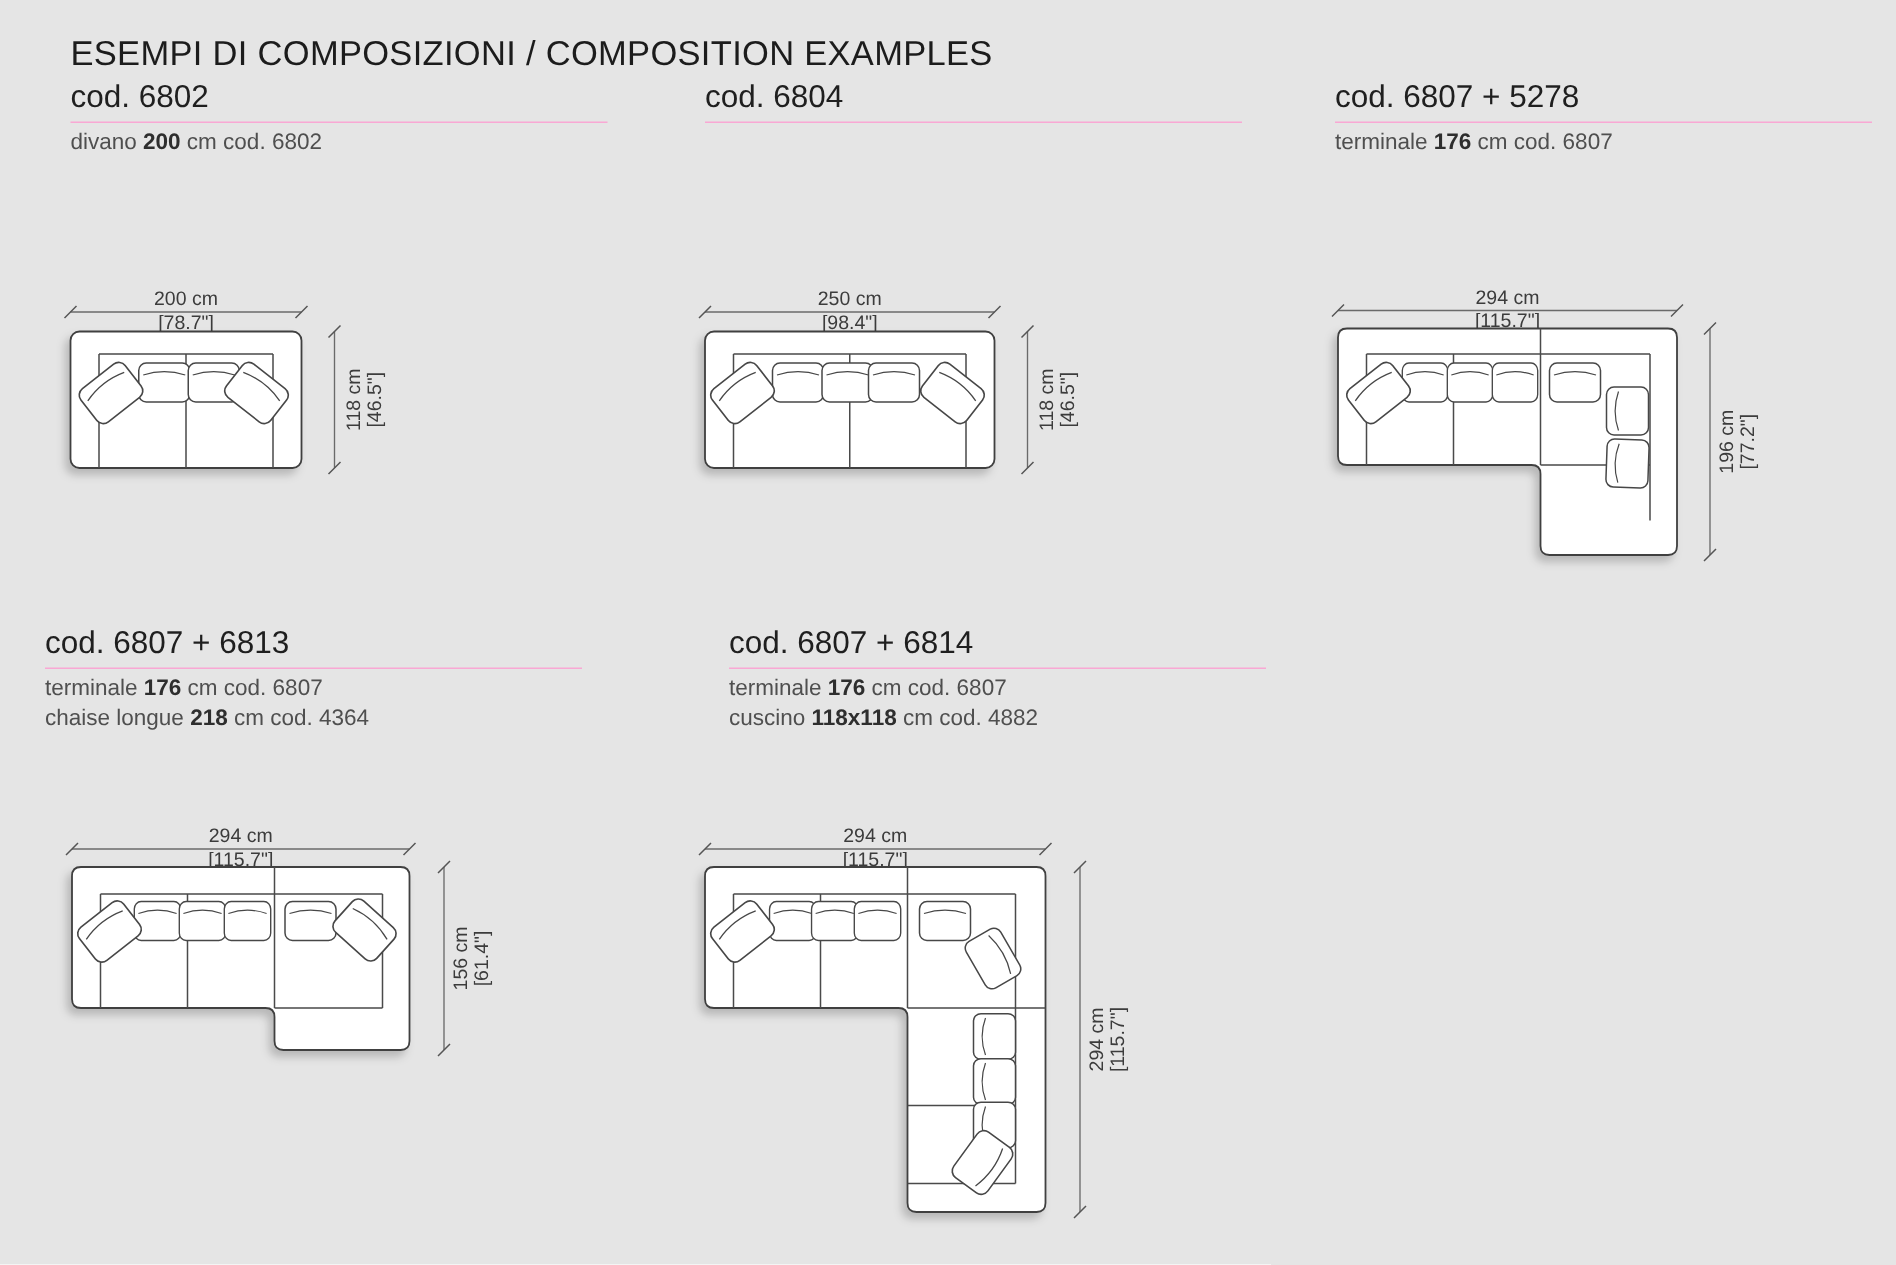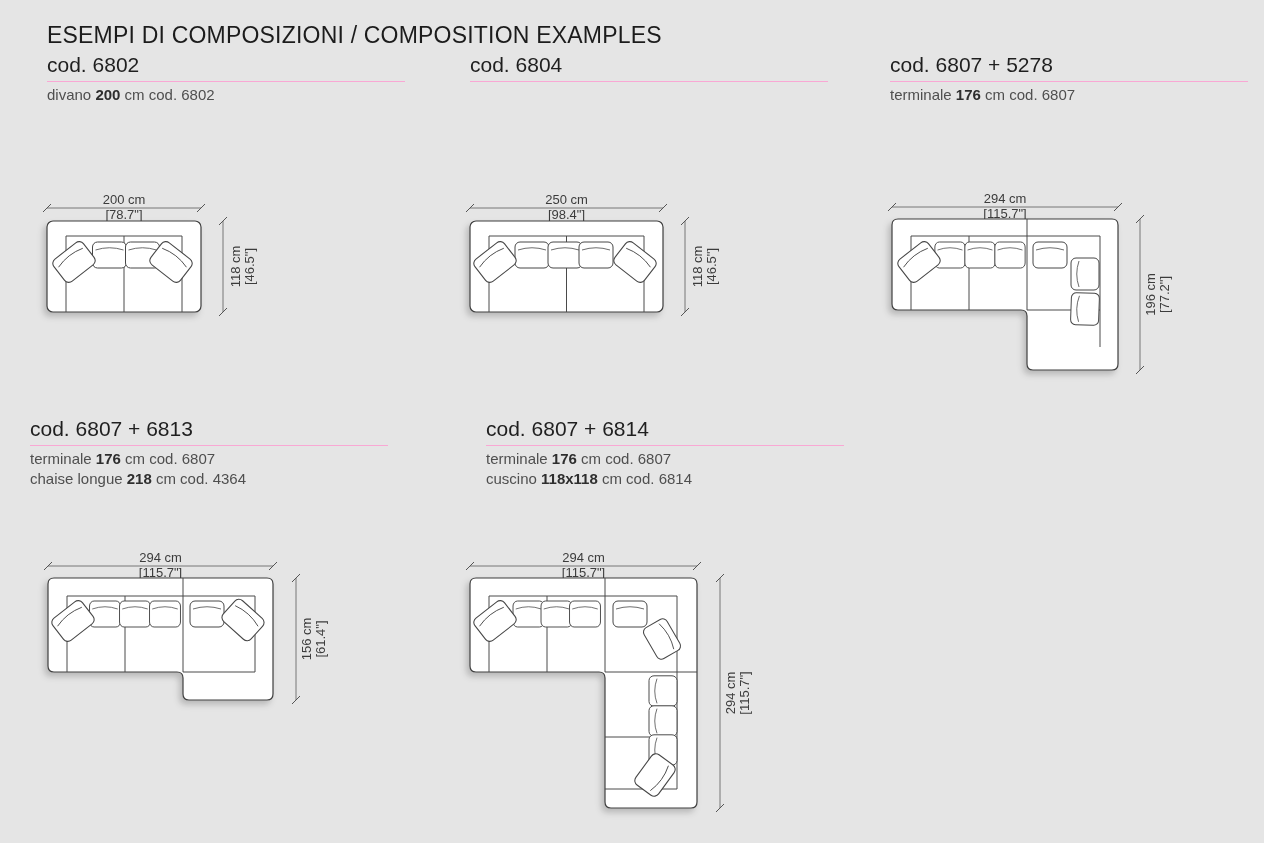--- a/index.html
+++ b/index.html
@@ -73,21 +73,21 @@
     <div class="desc">
       <div class="dline"><span>terminale </span><b>176</b><span> cm cod. 6807</span></div>
       <div class="dline"><span>chaise longue </span><b>218</b><span> cm cod. 4364</span></div>
     </div>
   </div>
 
   <div class="comp-head" style="left:470px;top:417px;margin-left:16px;">
     <h2>cod. 6807 + 6814</h2>
     <div class="desc">
       <div class="dline"><span>terminale </span><b>176</b><span> cm cod. 6807</span></div>
-      <div class="dline"><span>cuscino </span><b>118x118</b><span> cm cod. 6814</span></div>
+      <div class="dline"><span>cuscino </span><b>118x118</b><span> cm cod. 4882</span></div>
     </div>
   </div>
 
   <svg style="left:40px;top:188px;" width="230" height="148" viewBox="0 0 230 148">
     <path class="dim" d="M7,20 H161"></path>
     <path class="tick" d="M3,24 L11,16 M157,24 L165,16"></path>
     <text x="84" y="15.5" text-anchor="middle">200 cm</text>
     <text x="84" y="31" text-anchor="middle">[78.7"]</text>
     <rect class="outline" x="7" y="33" width="154" height="91" rx="6" filter="url(#ds)"></rect>
     <path class="inner" d="M26,48 H142 M26,48 V124 M142,48 V124 M84,48 V124"></path>

